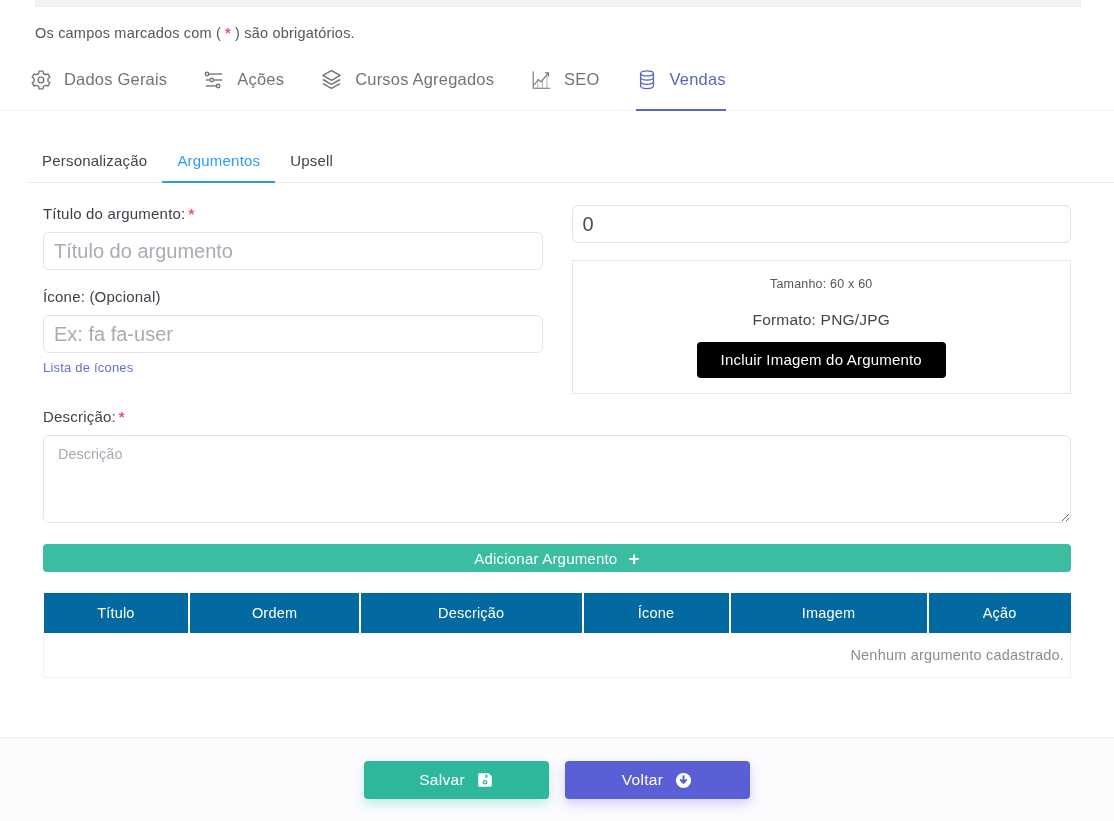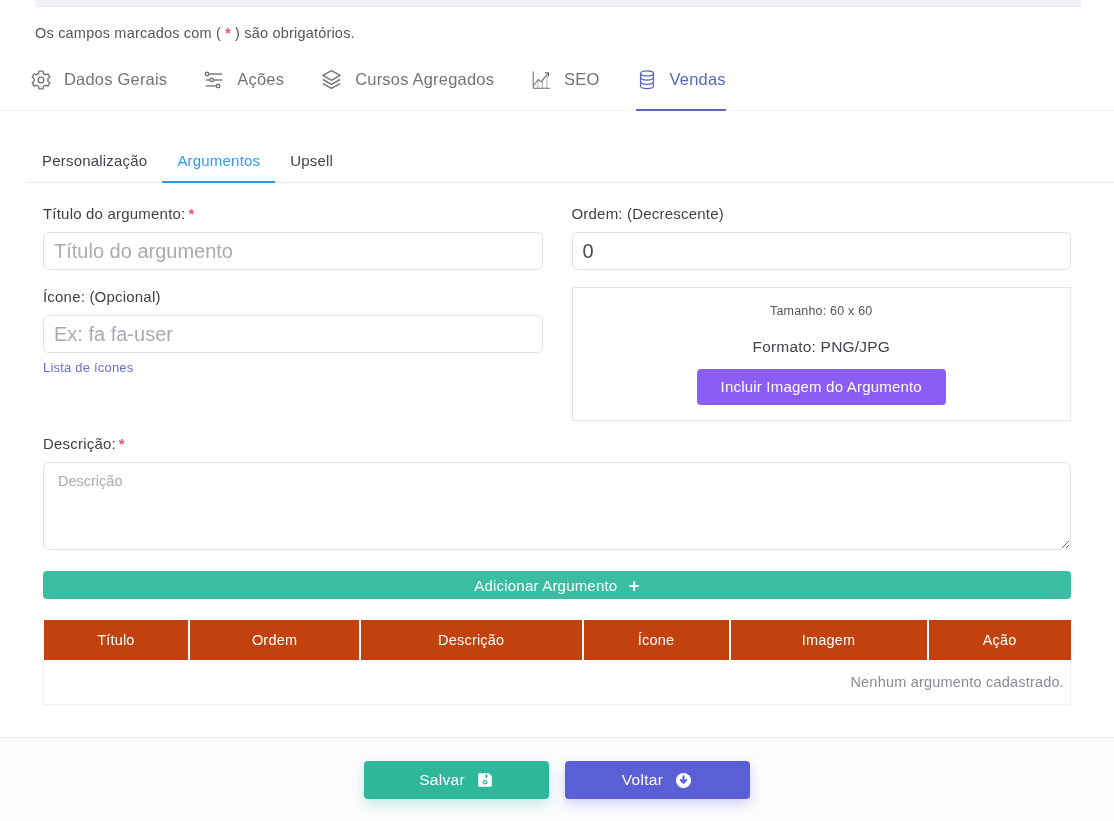--- a/index.html
+++ b/index.html
@@ -45,39 +45,39 @@
   .mt18 { margin-top:18px; }
   .mt17 { margin-top:17px; }
   .icon-link { display:inline-block; margin-top:7px; font-size:13px; color:#6670c9;
     text-decoration:none; letter-spacing:.2px; }
 
   .upload-box { border:1px solid #e6e6ea; border-radius:0; height:134px;
     display:flex; flex-direction:column; align-items:center; justify-content:center;
     background:#fff; }
   .upload-size { font-size:12.5px; color:#55555f; letter-spacing:.2px; }
   .upload-format { font-size:15.5px; color:#44444e; margin-top:20px; letter-spacing:.2px; }
-  .upload-btn { margin-top:13px; background:#8b5cf6; color:#fff; border:none;
+  .upload-btn { margin-top:13px; background:#000000; color:#fff; border:none;
     border-radius:4px; padding:0 24px; height:36px; font-size:15px; cursor:pointer;
     font-family:"Liberation Sans", sans-serif; letter-spacing:.2px; }
 
   .desc-block { margin:14px 43px 0; }
   .tarea { width:100%; height:88px; border:1px solid #e2e2e8; border-radius:6px;
     padding:10px 14px; font-size:14.5px; color:#4a4a55; outline:none; resize:both;
     font-family:"Liberation Sans", sans-serif; }
   .tarea::placeholder { color:#a9aab4; }
 
   .add-btn { margin:17px 43px 0; width:calc(100% - 86px); height:28px; border:none;
     background:#3abda0; color:#fff; border-radius:4px; font-size:15px; cursor:pointer;
     display:flex; align-items:center; justify-content:center; gap:11px;
     font-family:"Liberation Sans", sans-serif; letter-spacing:.2px; }
   .add-btn .plus { font-size:19px; font-weight:bold; line-height:1; }
 
   
   .data-table { margin:21px 43px 0; width:calc(100% - 86px); border-collapse:collapse; }
-  .data-table th { background:#c2410c; color:#fff; font-weight:normal; font-size:14.5px;
+  .data-table th { background:#0369a1; color:#fff; font-weight:normal; font-size:14.5px;
     padding:12px 6px; border-right:2px solid #fff; letter-spacing:.2px; }
   .data-table th:last-child { border-right:none; }
   .data-table td { text-align:right; font-size:14.5px; color:#8b8b95; padding:14px 6px;
     border:1px solid #f0f0f4; border-top:none; letter-spacing:.2px; }
 
   
   .footer { position:absolute; left:0; right:0; bottom:0; height:84px;
     background:#fcfcfe; border-top:1px solid #ececf0; display:flex;
     justify-content:center; align-items:flex-start; gap:16px; padding-top:23px; }
   .fbtn { width:185px; height:38px; border:none; border-radius:4px; color:#fff;
@@ -165,21 +165,20 @@
     <div class="form-grid">
       <div>
         <label class="flabel"><span>Título do argumento:</span><span class="req">*</span></label>
         <input class="tinput" type="text" placeholder="Título do argumento" style="">
         <label class="flabel mt18">Ícone: (Opcional)</label>
         <input class="tinput" type="text" placeholder="Ex: fa fa-user" style="">
         <a class="icon-link" href="#">Lista de ícones</a>
       </div>
 
       <div>
-        <label class="flabel">Ordem: (Decrescente)</label>
         <input class="tinput" type="text" value="0" style="">
         <div class="upload-box mt17">
           <div class="upload-size">Tamanho: 60 x 60</div>
           <div class="upload-format">Formato: PNG/JPG</div>
           <button class="upload-btn">Incluir Imagem do Argumento</button>
         </div>
       </div>
     </div>
 
     <div class="desc-block">

